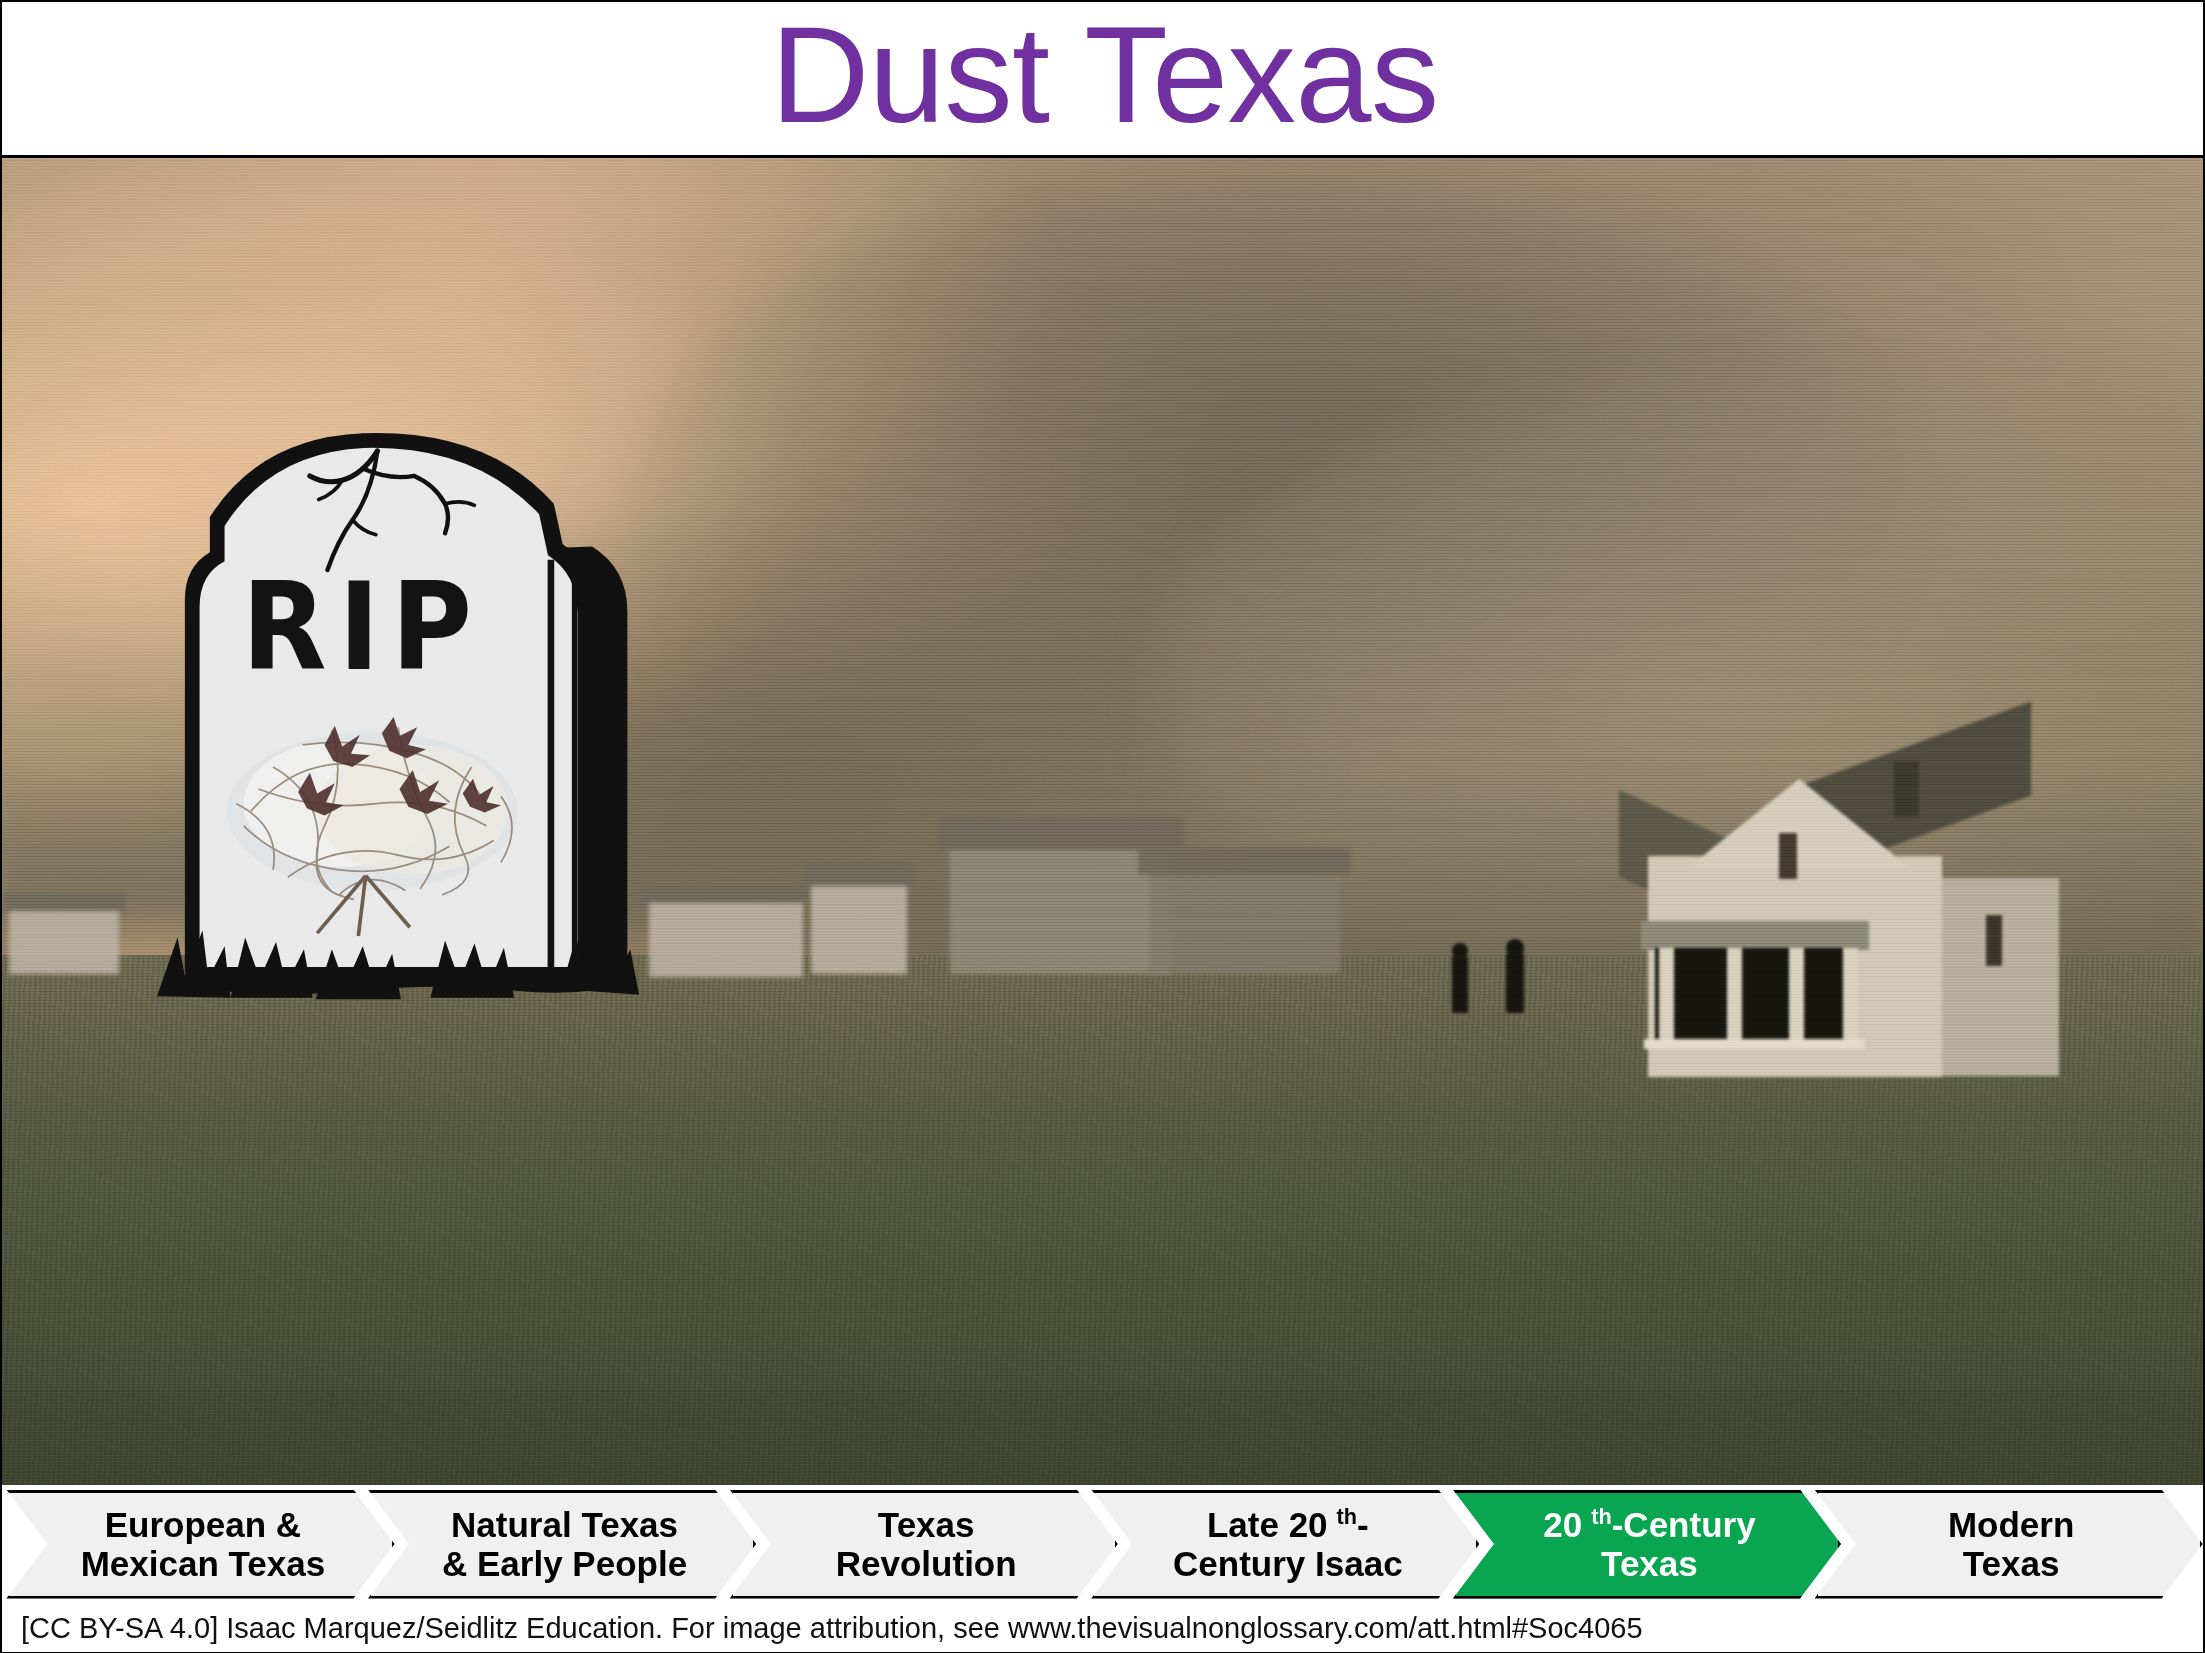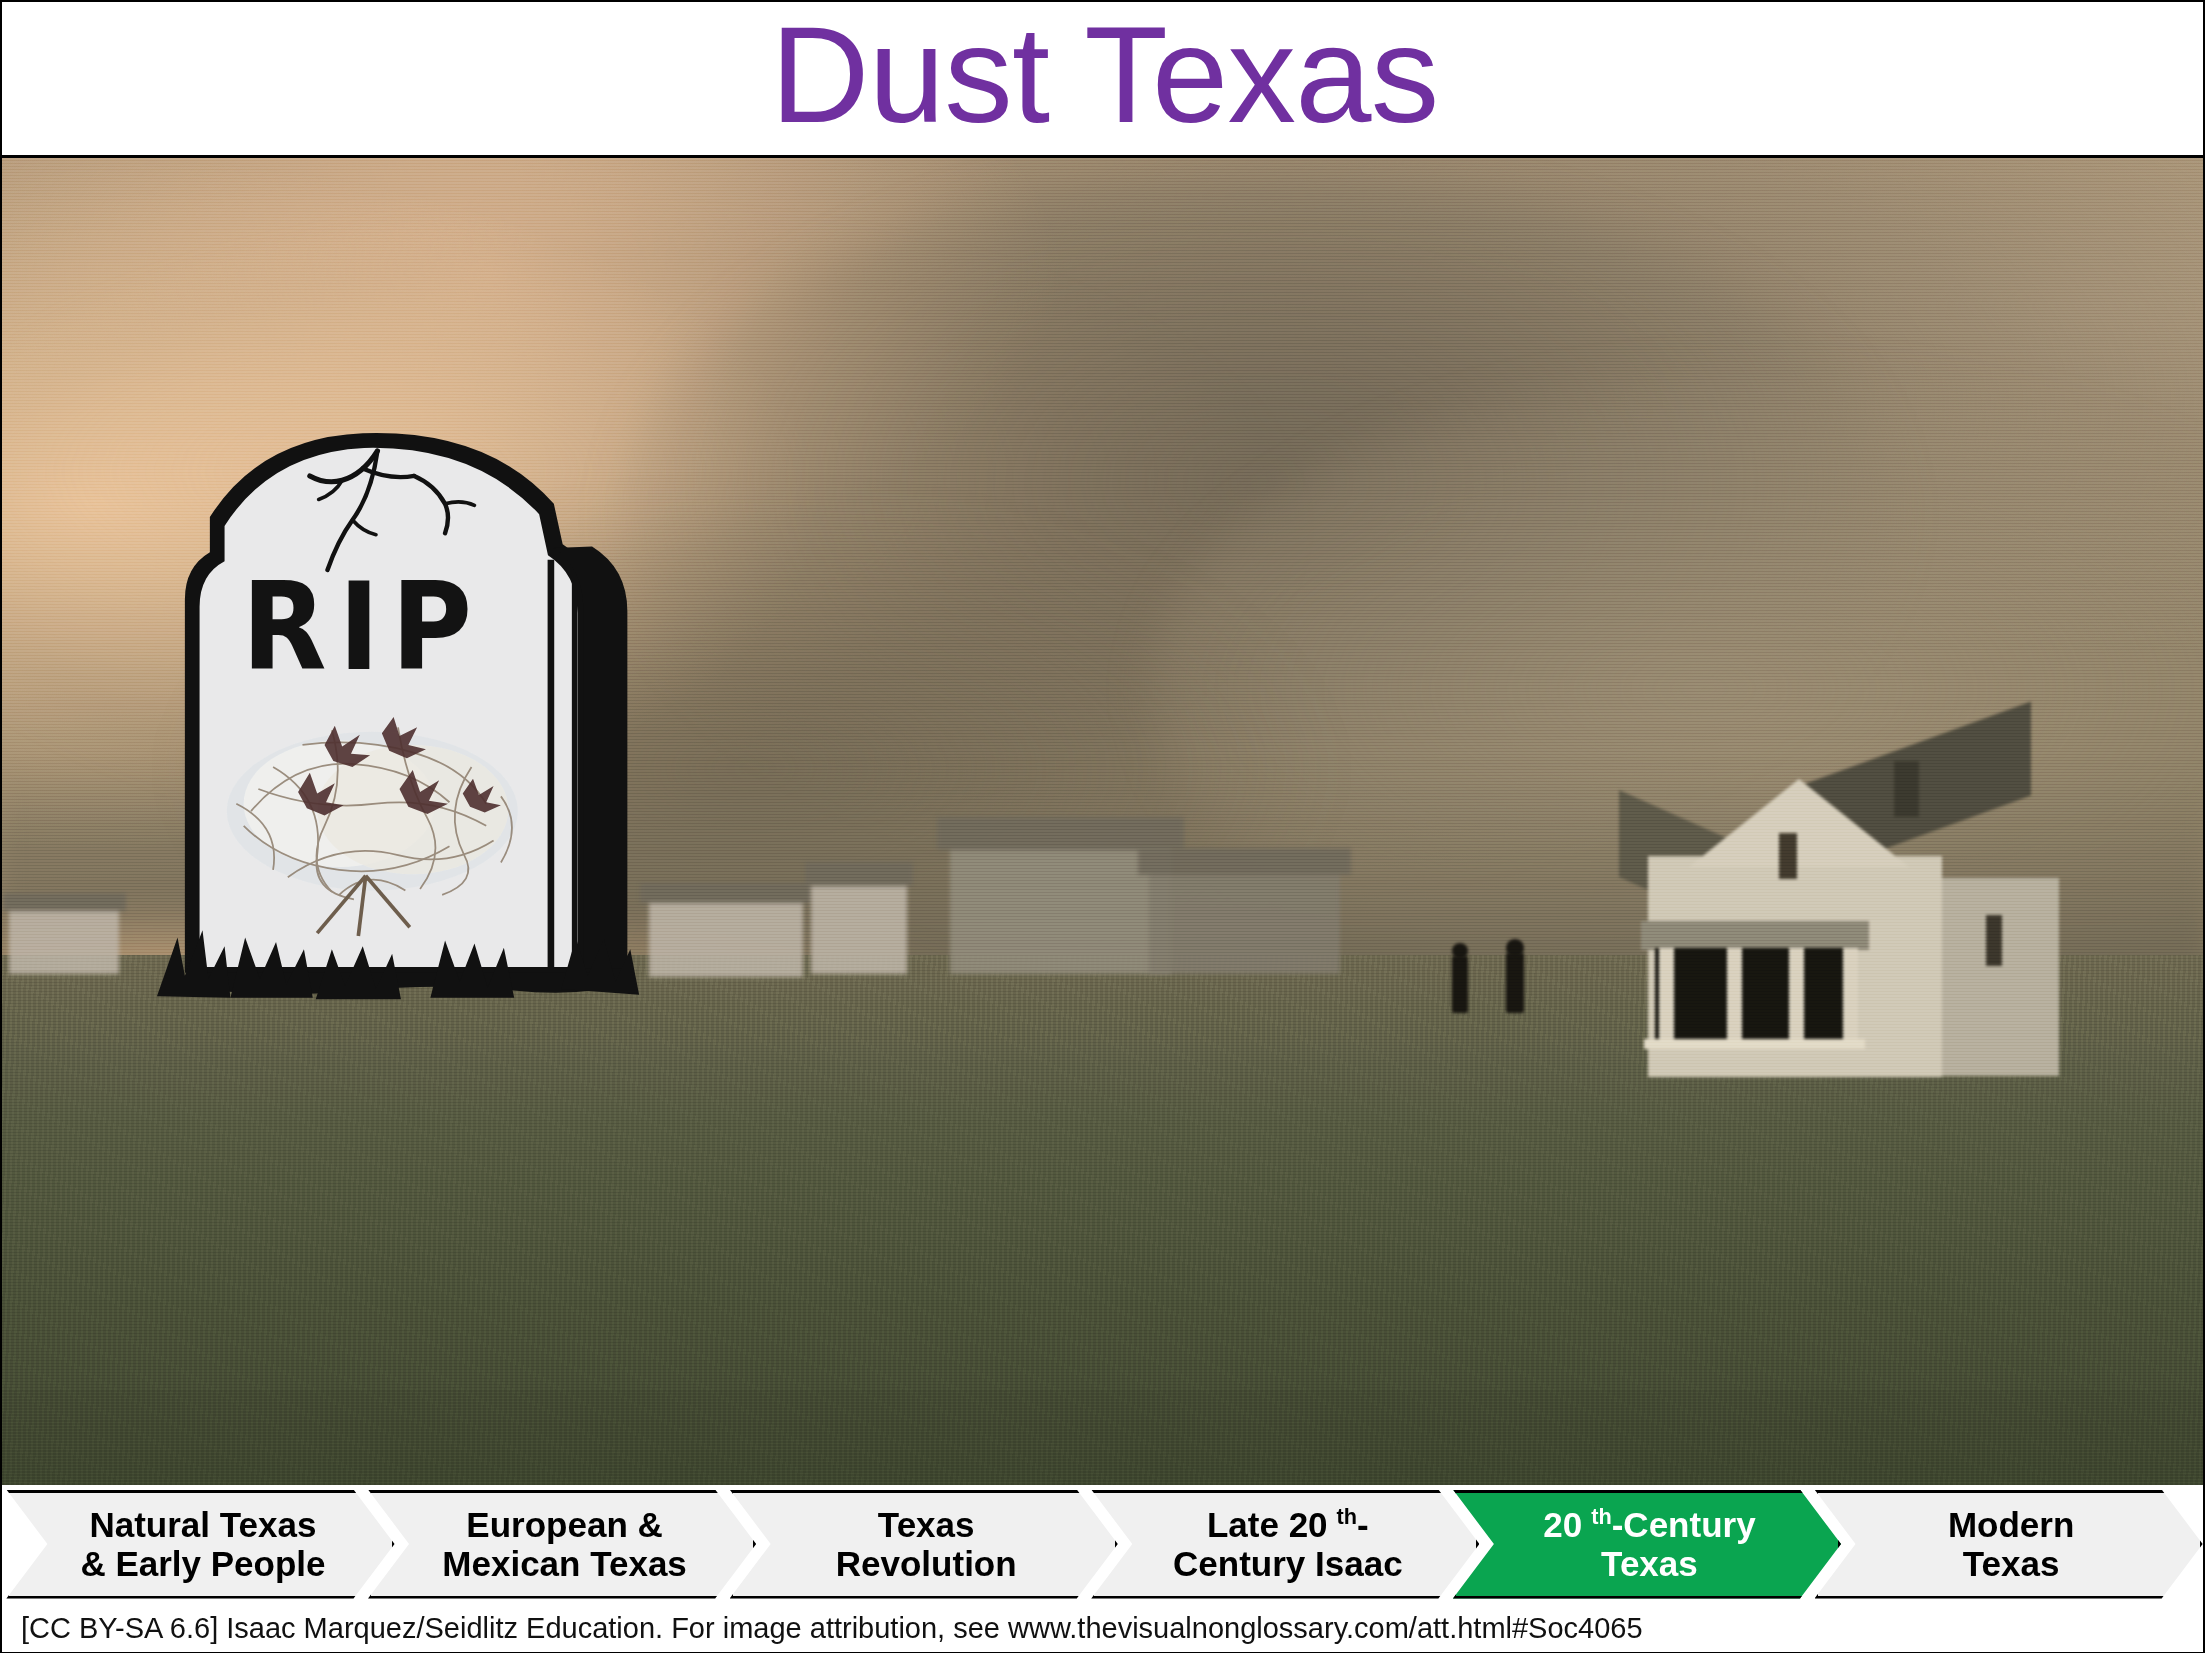--- a/index.html
+++ b/index.html
@@ -221,39 +221,39 @@
               <path d="M186 218 L120 296"></path>
               <path d="M186 218 L246 288"></path>
             </g>
           </g>
         </svg>
       </div>
     </div>
   </div>
 
   <div class="navbar">
+    <div class="chev">
+      <div class="shape"></div>
+      <div class="lbl">
+        <span>European &amp;</span><br>
+        <span>Mexican Texas</span>
+      </div>
+    </div>
+
     <div class="chev first">
       <div class="shape"></div>
       <div class="lbl">
         <span>Natural Texas</span><br>
         <span>&amp; Early People</span>
       </div>
     </div>
 
     <div class="chev">
       <div class="shape"></div>
       <div class="lbl">
-        <span>European &amp;</span><br>
-        <span>Mexican Texas</span>
-      </div>
-    </div>
-
-    <div class="chev">
-      <div class="shape"></div>
-      <div class="lbl">
         <span>Texas</span><br>
         <span>Revolution</span>
       </div>
     </div>
 
     <div class="chev">
       <div class="shape"></div>
       <div class="lbl">
         <span>Late 20</span><sup>th</sup><span>-</span><br>
         <span>Century Isaac</span>
@@ -271,17 +271,17 @@
     <div class="chev" style="margin-right:0;">
       <div class="shape"></div>
       <div class="lbl">
         <span>Modern</span><br>
         <span>Texas</span>
       </div>
     </div>
   </div>
 
   <div class="footer">
-    <span>[CC BY-SA 6.6] Isaac Marquez/Seidlitz Education. For image attribution, see www.thevisualnonglossary.com/att.html#Soc4065</span>
+    <span>[CC BY-SA 4.0] Isaac Marquez/Seidlitz Education. For image attribution, see www.thevisualnonglossary.com/att.html#Soc4065</span>
   </div>
 
 </div>
 
 
 </body></html>

